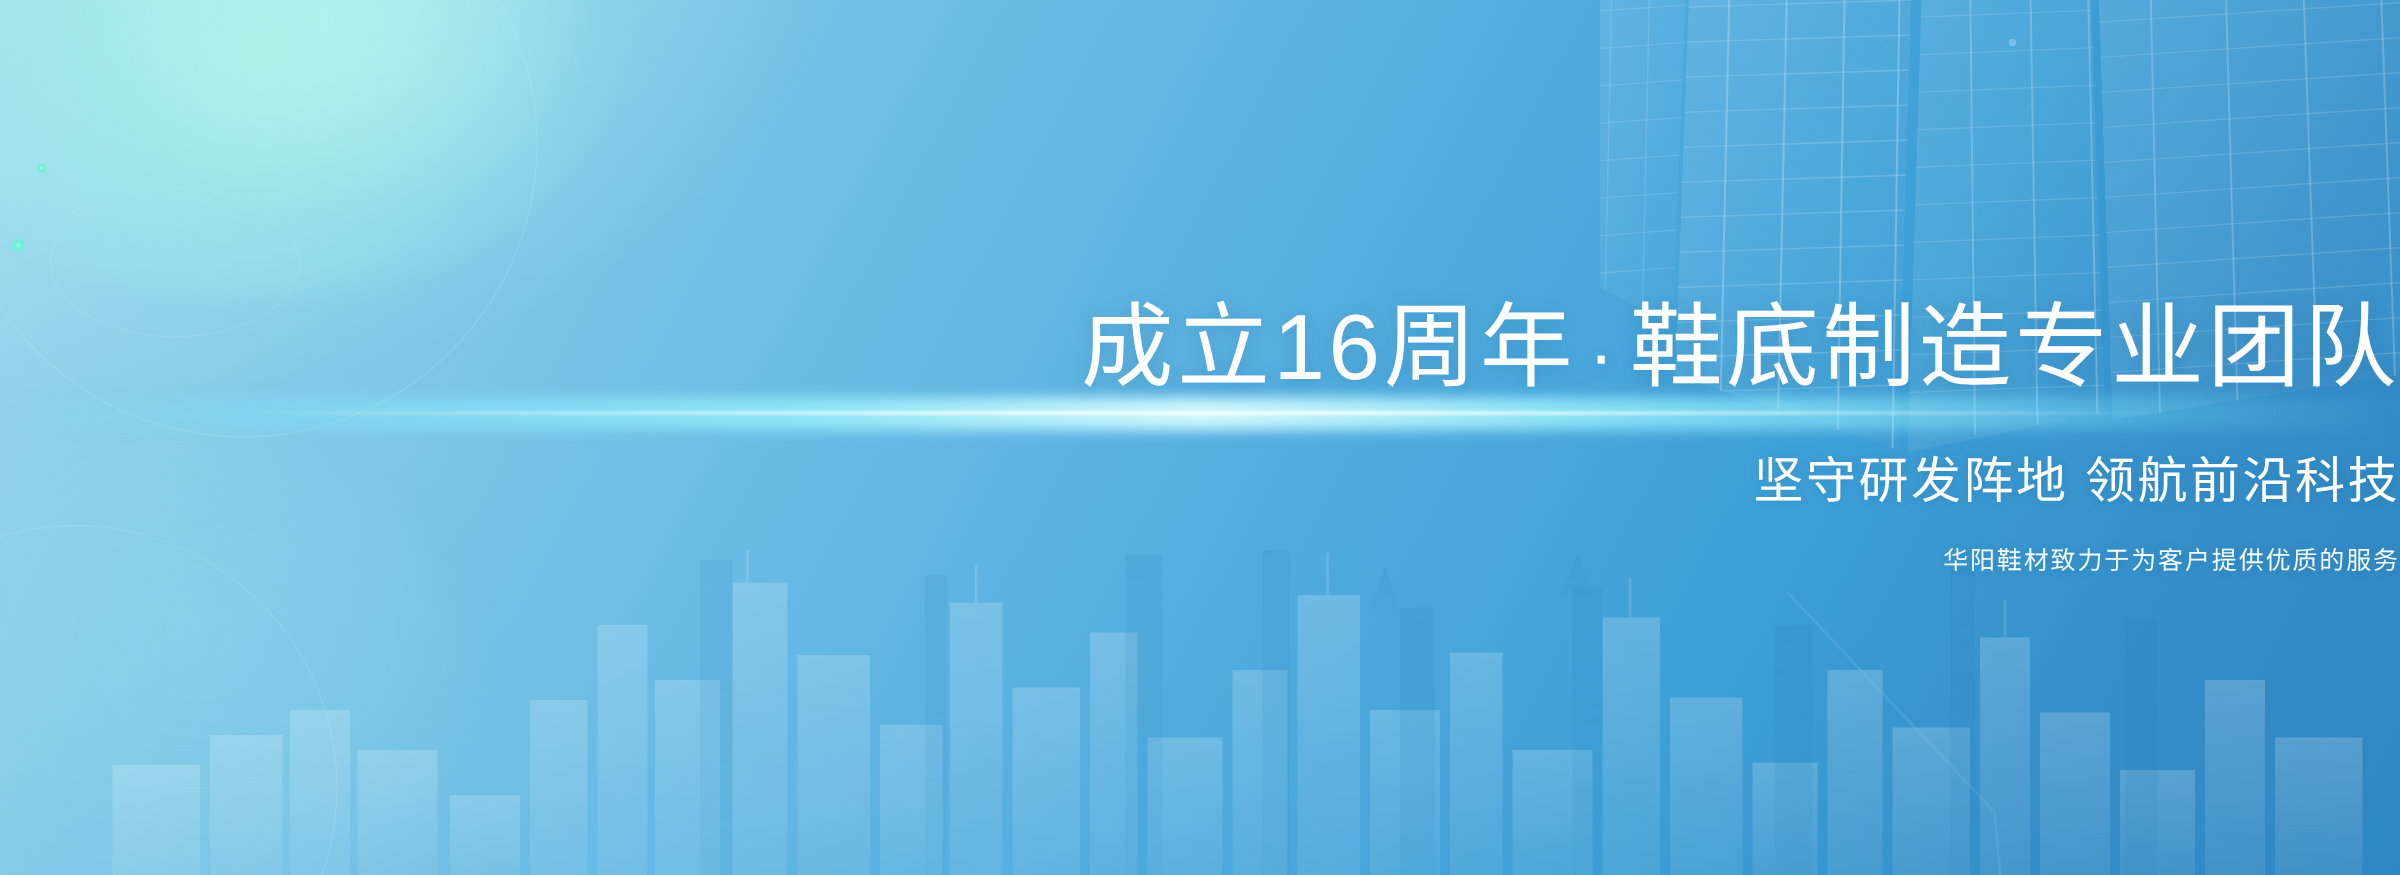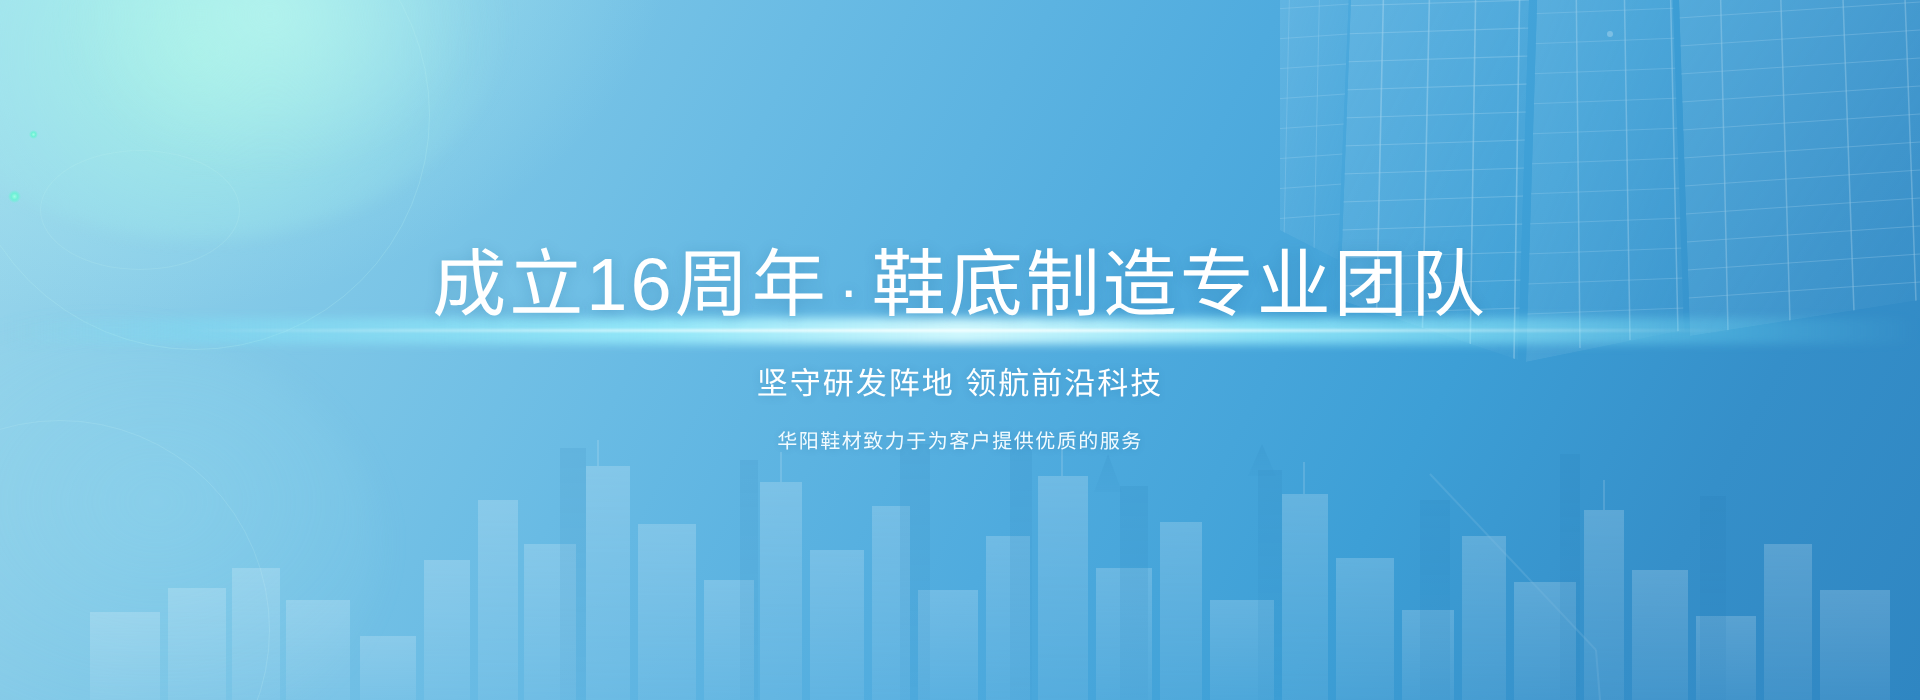--- a/index.html
+++ b/index.html
@@ -64,37 +64,37 @@
       rgba(160,245,255,.75) 66%,
       rgba(120,235,255,.25) 90%,
       rgba(120,235,255,0) 100%);
     filter:blur(5px);}
   .beam-core{position:absolute;left:180px;top:329px;width:1560px;height:3px;pointer-events:none;
     background:linear-gradient(90deg, rgba(235,255,255,0) 0%, rgba(245,255,255,.9) 45%, rgba(245,255,255,.9) 55%, rgba(235,255,255,0) 100%);
     filter:blur(1px);}
 
   
   .content{position:absolute;left:0;top:0;width:1920px;height:700px;
-    display:flex;flex-direction:column;align-items:center;justify-content:center;text-align:center;}
+    display:flex;flex-direction:column;align-items:flex-end;justify-content:center;text-align:center;}
 
   .headline{
     margin:0;
     font-size:74px;
     line-height:1.06;
     font-weight:400;
     color:#ffffff;
     letter-spacing:3px;
     white-space:nowrap;
     text-shadow:0 2px 14px rgba(20,80,130,.22);
   }
   .headline .dot{padding:0 10px;font-size:60px;vertical-align:middle;}
 
   .sub1{
     margin:34px 0 0 0;
-    font-size:31px;
+    font-size:40px;
     font-weight:400;
     color:#ffffff;
     letter-spacing:2px;
     white-space:nowrap;
     text-shadow:0 1px 8px rgba(20,80,130,.2);
   }
   .sub2{
     margin:22px 0 0 0;
     font-size:20px;
     font-weight:400;

